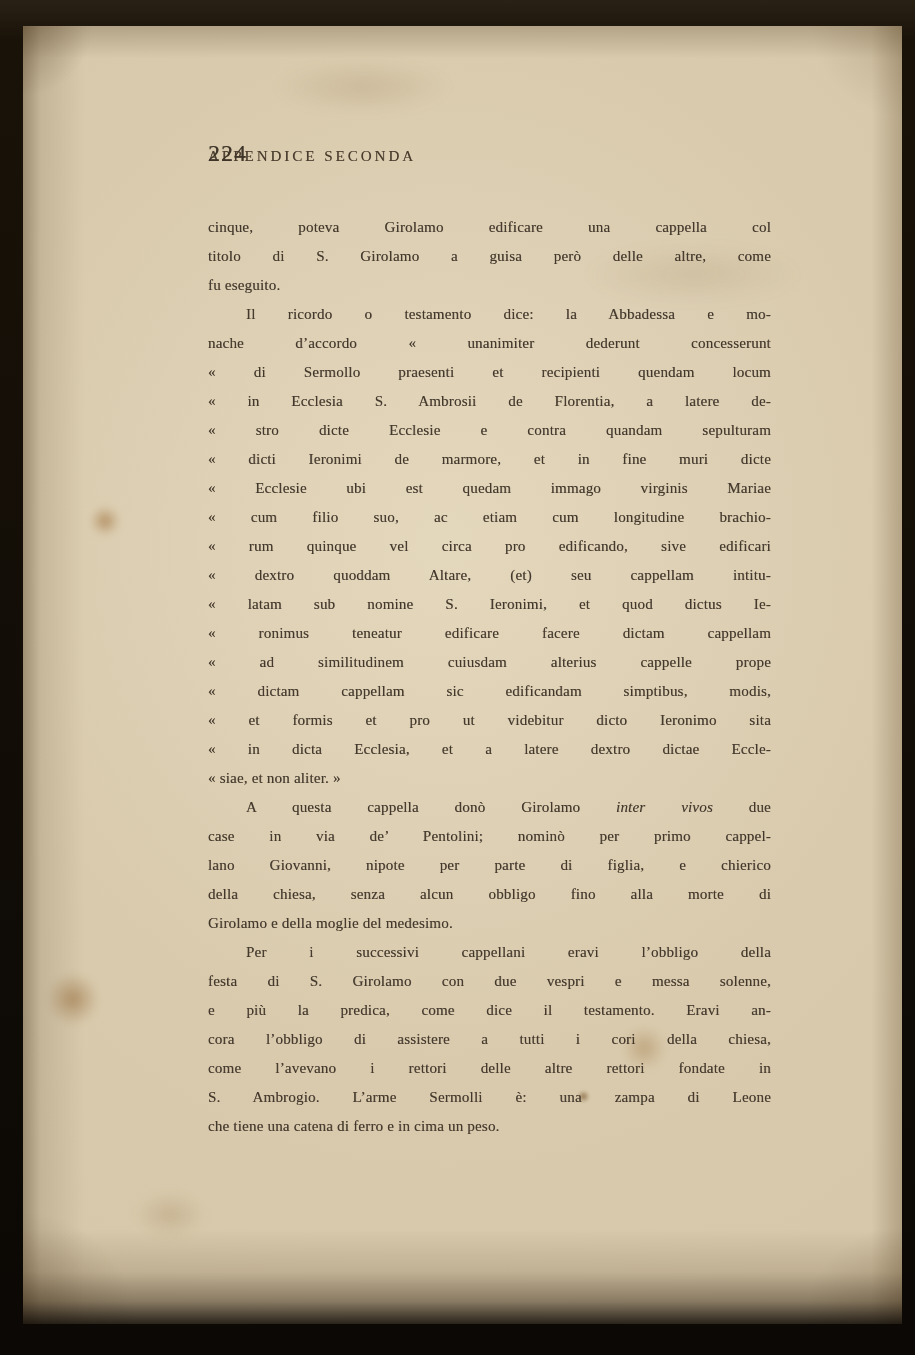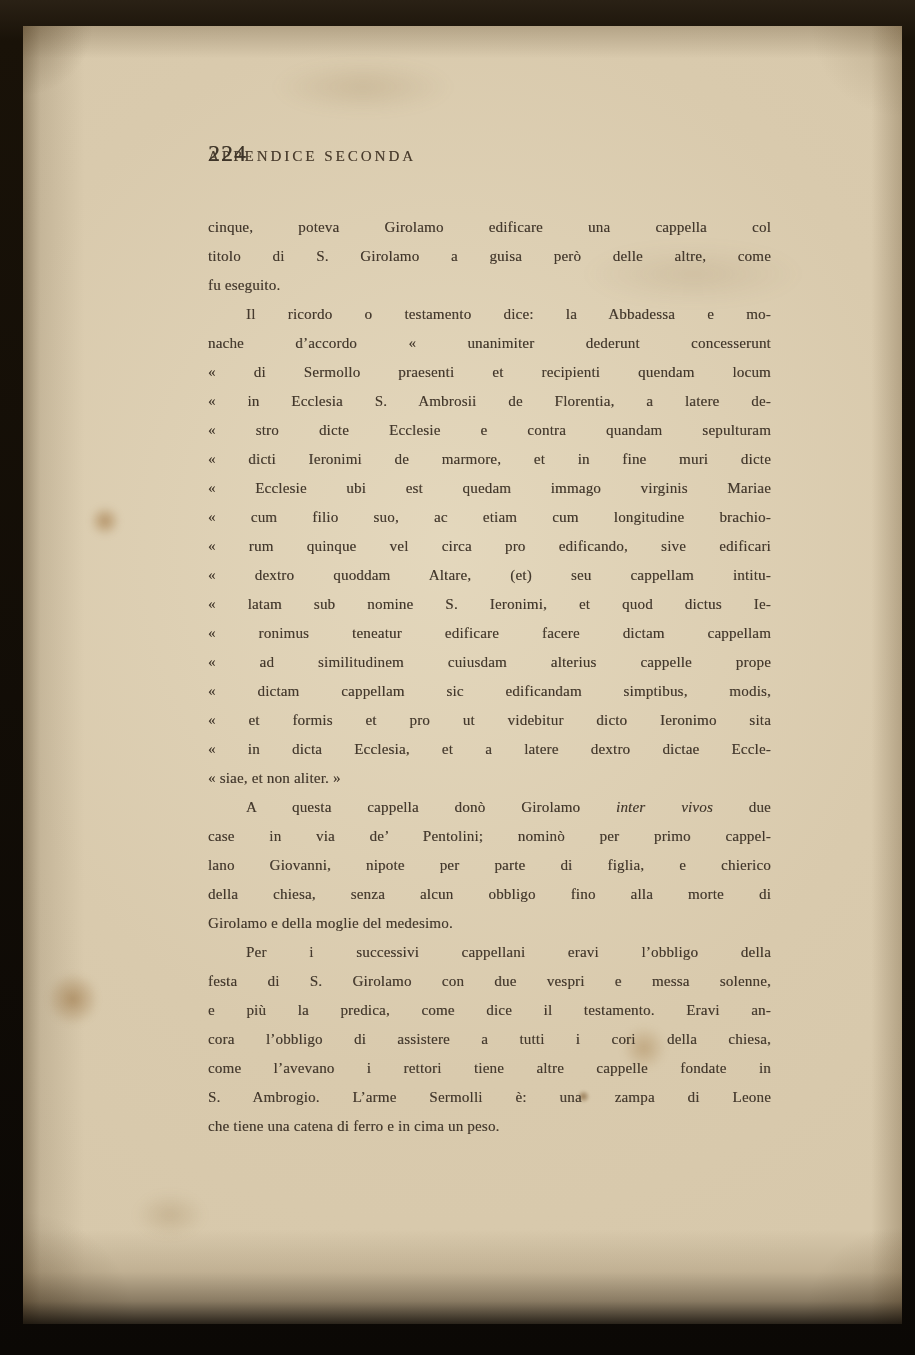--- a/index.html
+++ b/index.html
@@ -121,20 +121,20 @@
           <div class="line">case in via de’ Pentolini; nominò per primo cappel-</div>
           <div class="line">lano Giovanni, nipote per parte di figlia, e chierico</div>
           <div class="line">della chiesa, senza alcun obbligo fino alla morte di</div>
           <div class="line last">Girolamo e della moglie del medesimo.</div>
         </div>
         <div class="para">
           <div class="line indent">Per i successivi cappellani eravi l’obbligo della</div>
           <div class="line">festa di S. Girolamo con due vespri e messa solenne,</div>
           <div class="line">e più la predica, come dice il testamento. Eravi an-</div>
           <div class="line">cora l’obbligo di assistere a tutti i cori della chiesa,</div>
-          <div class="line">come l’avevano i rettori tiene altre cappelle fondate in</div>
+          <div class="line">come l’avevano i rettori delle altre rettori fondate in</div>
           <div class="line">S. Ambrogio. L’arme Sermolli è: una zampa di Leone</div>
           <div class="line last">che tiene una catena di ferro e in cima un peso.</div>
         </div>
       </div>
 
   </div>
 </div>
 
 </body></html>

